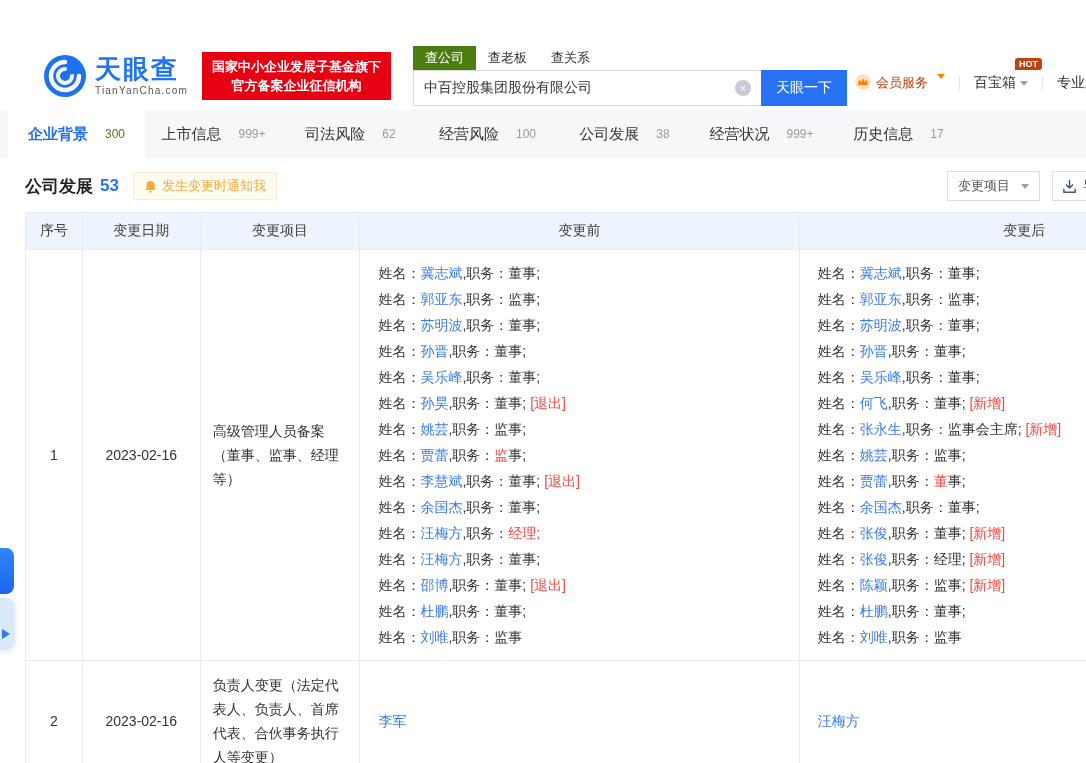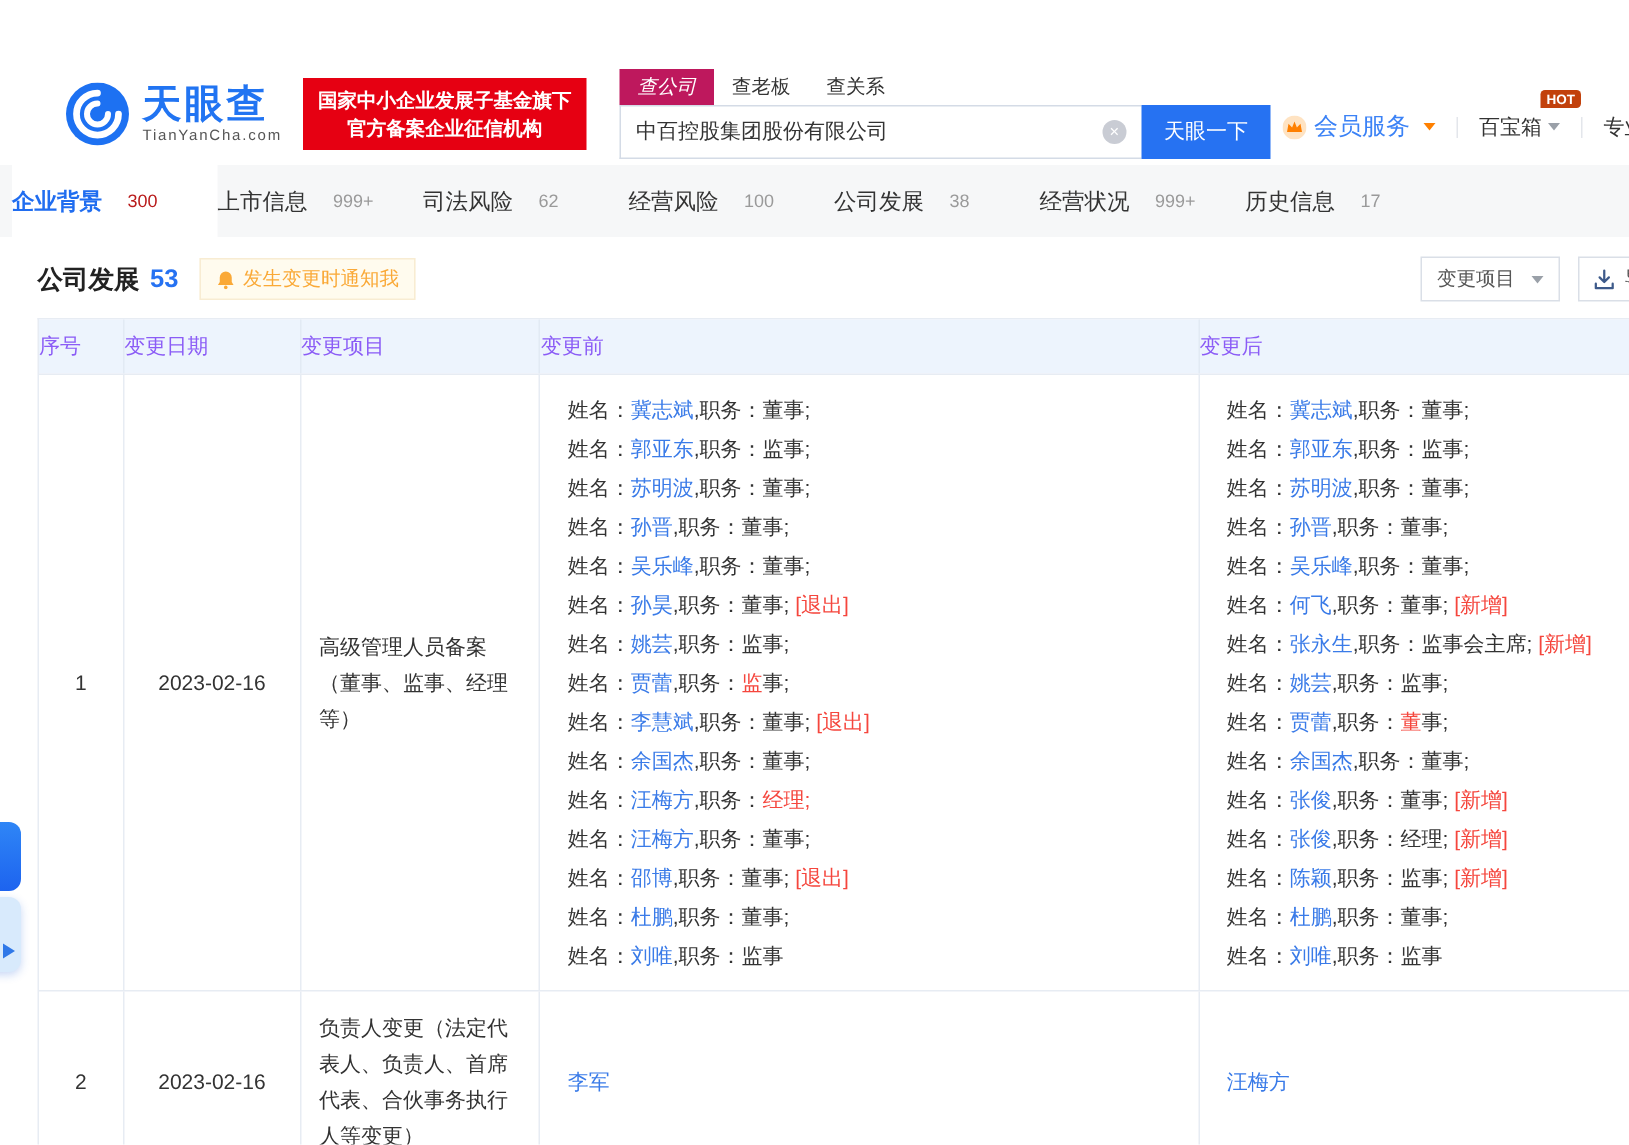--- a/index.html
+++ b/index.html
@@ -12,63 +12,63 @@
   .logo-wrap { display:flex; align-items:center; gap:9px; }
   .logo-text-col { display:flex; flex-direction:column; line-height:1; }
   .logo-cn { font-size:26px; font-weight:bold; color:#2174f2; letter-spacing:2px; }
   .logo-en { font-size:10px; color:#555; letter-spacing:1.2px; margin-top:4px; }
   .gov-badge { margin-left:14px; background:#e60012; color:#fff; font-size:13px; font-weight:bold;
     padding:5px 10px; line-height:19px; text-align:center; white-space:nowrap; }
 
   .search-wrap { margin-left:22px; width:434px; }
   .search-tabs { display:flex; font-size:13px; }
   .search-tab { padding:3px 12px; color:#333; cursor:pointer; }
-  .search-tab.active { background:#be185d; color:#fff;font-style:italic; }
+  .search-tab.active { background:#4d7c0f; color:#fff; }
   .search-row { display:flex; height:36px; position:relative; }
   .search-input { flex:1; border:1px solid #d4dbe6; border-right:none; padding:0 32px 0 10px;
     font-size:14px; color:#333; outline:none; font-family:inherit; }
   .clear-btn { position:absolute; right:96px; top:10px; width:16px; height:16px; border-radius:50%;
     background:#c9ccd4; color:#fff; font-size:11px; line-height:16px; text-align:center; cursor:pointer; }
   .search-btn { width:86px; background:#2672f2; color:#fff; border:none; font-size:14px; cursor:pointer; font-family:inherit; }
 
   .hdr-right { position:absolute; left:855px; top:32px; display:flex; align-items:center; white-space:nowrap; }
-  .vip { display:flex; align-items:center; gap:5px; color:#3b82f6; font-size:16px; cursor:pointer; }
+  .vip { display:flex; align-items:flex-start; gap:5px; color:#c2410c; font-size:13px; cursor:pointer; }
   .caret { width:0; height:0; border-left:4px solid transparent; border-right:4px solid transparent;
     border-top:5px solid #ff8000; margin-left:4px; }
   .caret.gray { border-top-color:#9aa0a8; }
   .vdiv { width:1px; height:14px; background:#e3e6eb; margin:0 14px; }
   .toolbox { position:relative; display:flex; align-items:center; color:#333; font-size:14px; cursor:pointer; }
   .hot { position:absolute; top:-16px; right:-14px; background:#c2410c; color:#fff; font-size:9px;
     font-weight:bold; padding:1px 4px; border-radius:3px 3px 3px 0; }
   .pro { color:#333; font-size:14px; cursor:pointer; }
 
   
   .nav { height:48px; background:#f6f7f8; display:flex; padding-left:8px; width:1104px; }
-  .nav-tab { width:137px; display:flex; align-items:center; justify-content:flex-start; font-size:15px;
+  .nav-tab { width:137px; display:flex; align-items:center; justify-content:center; font-size:15px;
     color:#333; cursor:pointer; white-space:nowrap;gap:12px; }
   .nav-tab .cnt { font-size:12px; color:#9a9a9a; margin-left:5px; }
   .nav-tab.active { background:#fff; color:#206df0; font-weight:bold; }
-  .nav-tab.active .cnt { color:#b91c1c; font-weight:normal; }
+  .nav-tab.active .cnt { color:#4d7c0f; font-weight:normal; }
 
   
   .sec-hdr { position:relative; padding:14px 0 12px 25px; display:flex; align-items:center; }
   .sec-title { font-size:17px; font-weight:bold; color:#222; }
   .sec-count { font-size:17px; font-weight:bold; color:#2672f2; margin-left:7px; }
   .notify { margin-left:14px; display:flex; align-items:center; gap:5px; background:#fffbee;
     border:1px solid #f8ecd2; padding:4px 10px; font-size:13px; color:#faa937; cursor:pointer; }
   .filter-btn { position:absolute; right:46px; top:13px; width:93px; height:30px; border:1px solid #dadfe7;
     background:#fff; display:flex; align-items:center; justify-content:space-between; padding:0 10px;
     font-size:13px; color:#555; cursor:pointer; }
   .export-btn { position:absolute; left:1052px; top:13px; width:126px; height:30px; border:1px solid #dadfe7;
     background:#fff; display:flex; align-items:center; gap:6px; padding:0 9px; font-size:13px; color:#555; cursor:pointer; }
 
   
   .tbl { margin-left:25px; width:1225px; border:1px solid #e7ecf3; border-bottom:none; }
   .t-hrow { display:flex; background:#edf4fd; }
-  .t-hcell { padding:9px 0; font-size:14px; color:#8b5cf6; border-right:1px solid #e2eaf4; }
+  .t-hcell { padding:9px 0; text-align:center; font-size:14px; color:#404040; border-right:1px solid #e2eaf4; }
   .t-hcell:last-child { border-right:none; }
   .t-row { display:flex; border-top:1px solid #e7ecf3; }
   .t-row:first-child { border-top:none; }
   .t-cell { border-right:1px solid #e7ecf3; display:flex; align-items:center; justify-content:center;
     font-size:14px; color:#333; padding:10px 0; }
   .t-cell:last-child { border-right:none; }
   .c-no   { width:57px; }
   .c-date { width:118px; }
   .c-item { width:160px; padding:10px 12px; justify-content:flex-start; text-align:left; line-height:24px; }
   .c-body { width:440px; flex-direction:column; align-items:flex-start; justify-content:center;

